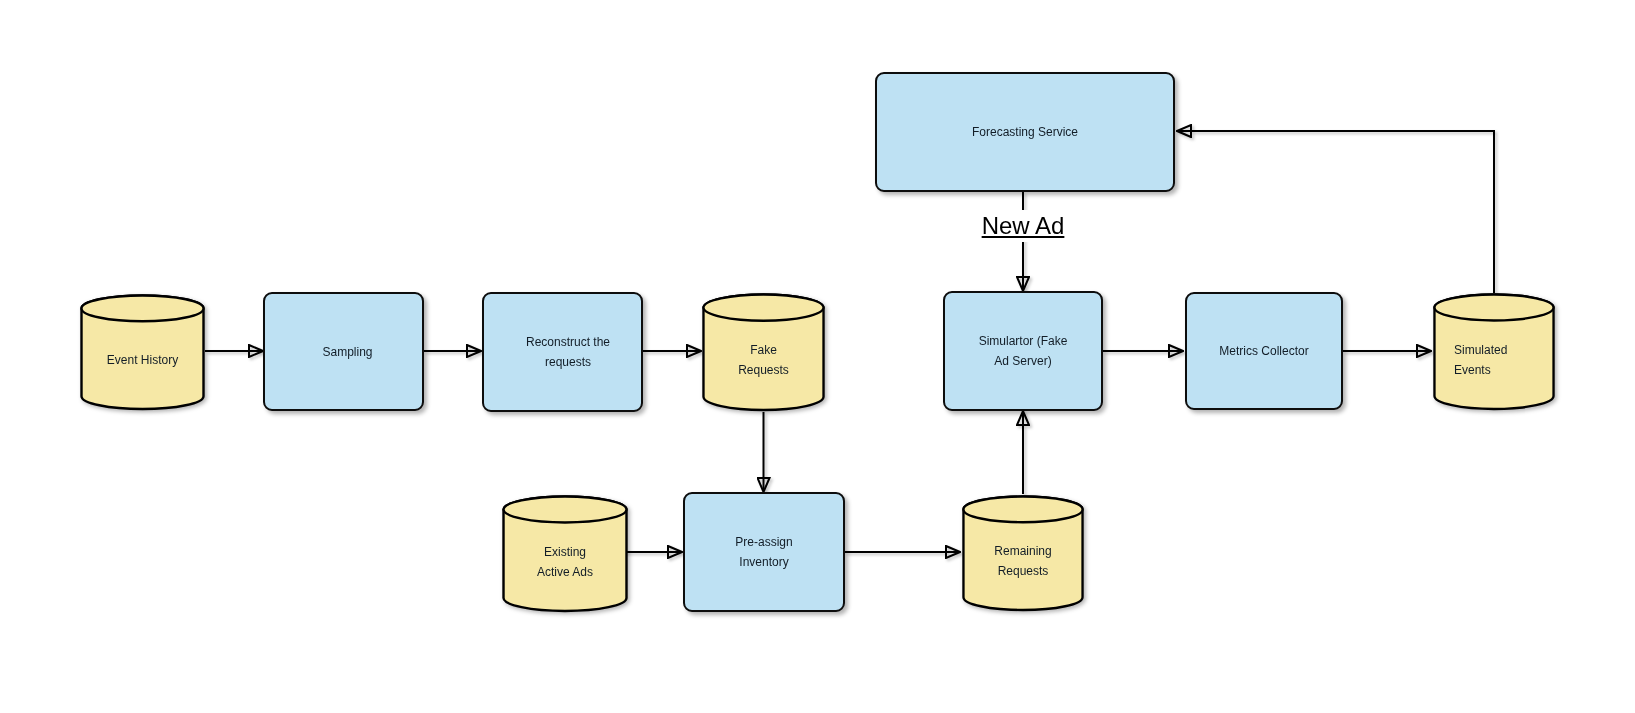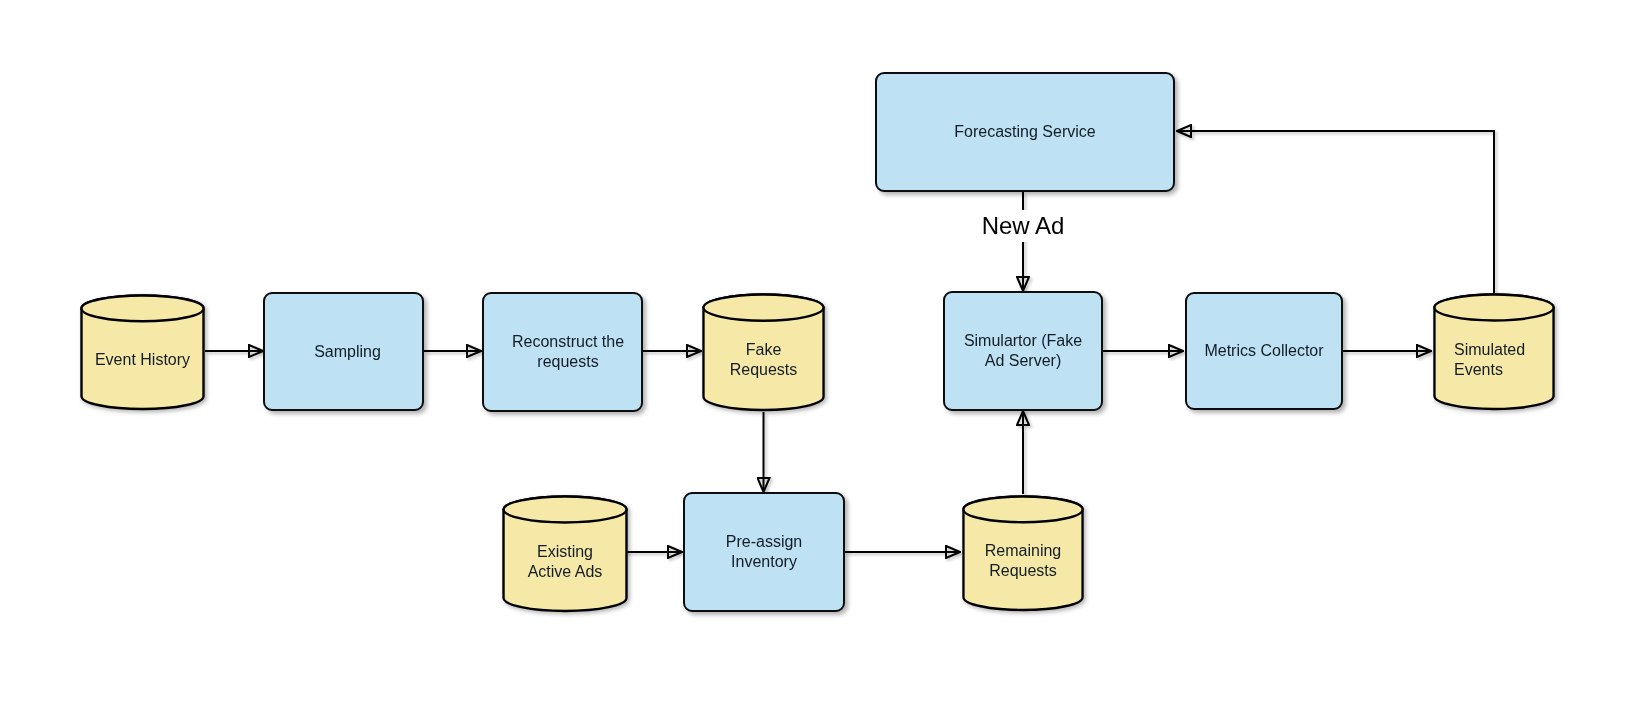--- a/index.html
+++ b/index.html
@@ -19,21 +19,21 @@
   }
   svg.edges path { stroke: #000000; stroke-width: 2; fill: none; }
 
   .node {
     position: absolute;
     display: flex;
     align-items: center;
     justify-content: center;
     box-sizing: border-box;
     color: #121d27;
-    font-size: 16px;
+    font-size: 12px;
     line-height: 20px;
     text-align: center;
   }
   .process {
     background: #BEE1F3;
     border: 2px solid #0d0d0d;
     border-radius: 9px;
     box-shadow: 3px 3px 4px rgba(0,0,0,0.3);
   }
   .datastore { background: transparent; }
@@ -53,20 +53,21 @@
     left: 1023px;
     top: 210px;
     transform: translateX(-50%);
     background: #ffffff;
     color: #000000;
     font-size: 24px;
     line-height: 32px;
     padding: 0 6px;
     white-space: nowrap;
     z-index: 2;
+    text-decoration: underline;
   }
 </style>
 </head>
 <body>
 
 <div class="canvas">
 
   <svg class="edges" viewBox="0 0 1635 713">
     <defs>
       <marker id="arrow" markerUnits="userSpaceOnUse" markerWidth="16" markerHeight="14" refX="13" refY="7" orient="auto">

